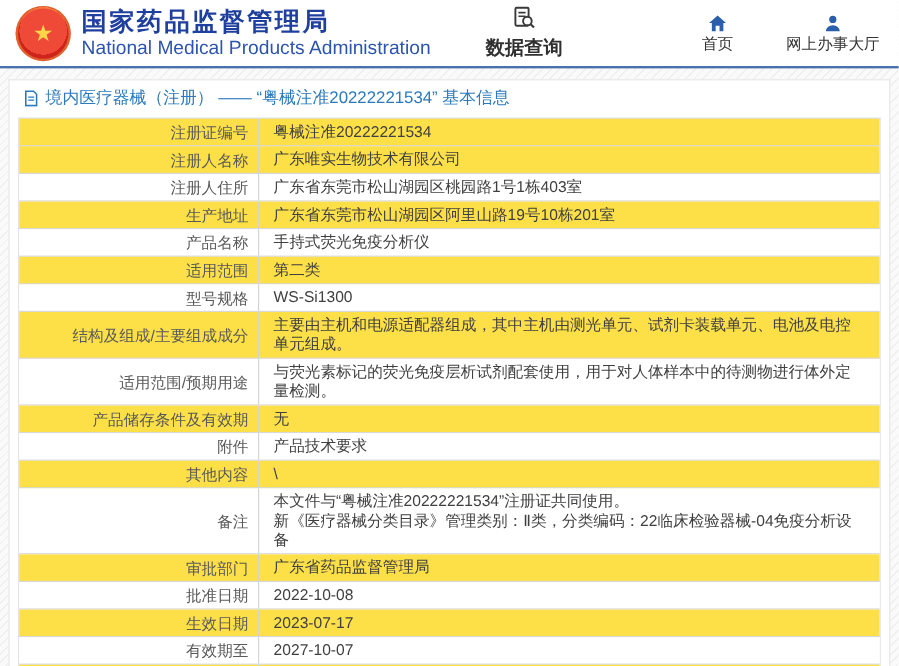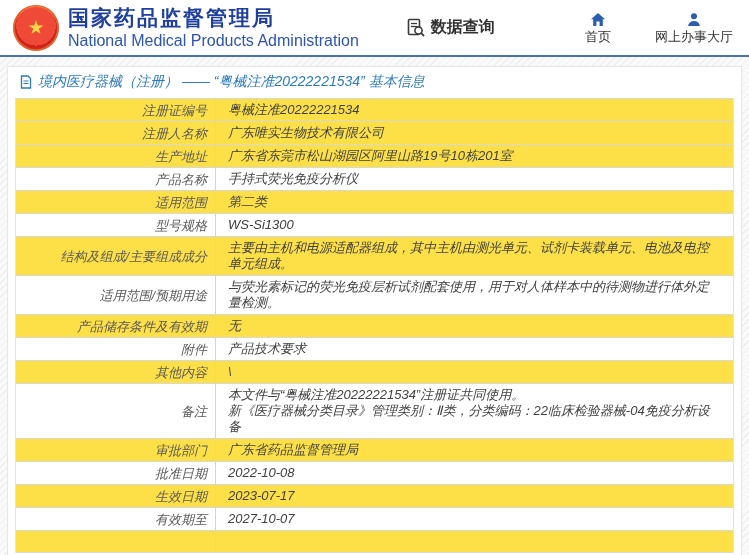--- a/index.html
+++ b/index.html
@@ -19,32 +19,32 @@
     width: 46px; height: 46px; border-radius: 50%; margin-left: 13px; flex: 0 0 46px;
     background: radial-gradient(circle at 50% 45%, #ef4a37 0 58%, #cf241c 58% 100%);
     display: flex; align-items: center; justify-content: center;
     color: #ffd54a; font-size: 19px; box-shadow: inset 0 0 0 2px rgba(255,213,74,.35);
   }
   .brand { margin-left: 9px; display: flex; flex-direction: column; }
   .brand-cn { font-size: 21px; font-weight: bold; color: #1e3f9e; letter-spacing: 2px; line-height: 24px; font-family: Liberation Serif, serif; }
   .brand-en { font-size: 16px; color: #2d54ae; margin-top: 2px; }
   .dataquery {
     display: flex; align-items: center; gap: 5px; margin-left: 46px;
-    font-size: 16px; font-weight: bold; color: #303030; cursor: pointer;
+    font-size: 16px; font-weight: bold; color: #303030; cursor: pointer; flex-direction: column;
   }
   .nav { margin-left: auto; display: flex; gap: 44px; margin-right: 16px; }
   .nav-item {
     display: flex; flex-direction: column; align-items: center; gap: 3px;
     font-size: 13px; color: #333; cursor: pointer; line-height: 14px;
   }
 
   
   .card {
     position: absolute; top: 66px; left: 7px; right: 7px; bottom: 0;
-    background: #fff; border: 1px solid #e7e7e7; border-bottom: none; z-index: 1; font-style: italic;
+    background: #fff; border: 1px solid #e7e7e7; border-bottom: none; z-index: 1;
   }
   .titlebar {
     height: 30px; display: flex; align-items: center; gap: 6px;
     padding-left: 12px; font-size: 14px; color: #2c7abc;
   }
 
   
   .table {
     margin: 1px 7px 0 7px;
     border-top: 1px solid #d8d8d8;
@@ -131,20 +131,28 @@
         </div>
       </div>
       <div class="row alt">
         <div class="cell-label">
           <span>注册人名称</span>
         </div>
         <div class="cell-value">
           <div>广东唯实生物技术有限公司</div>
         </div>
       </div>
+      <div class="row">
+        <div class="cell-label">
+          <span>注册人住所</span>
+        </div>
+        <div class="cell-value">
+          <div>广东省东莞市松山湖园区桃园路1号1栋403室</div>
+        </div>
+      </div>
       <div class="row alt">
         <div class="cell-label">
           <span>生产地址</span>
         </div>
         <div class="cell-value">
           <div>广东省东莞市松山湖园区阿里山路19号10栋201室</div>
         </div>
       </div>
       <div class="row">
         <div class="cell-label">

